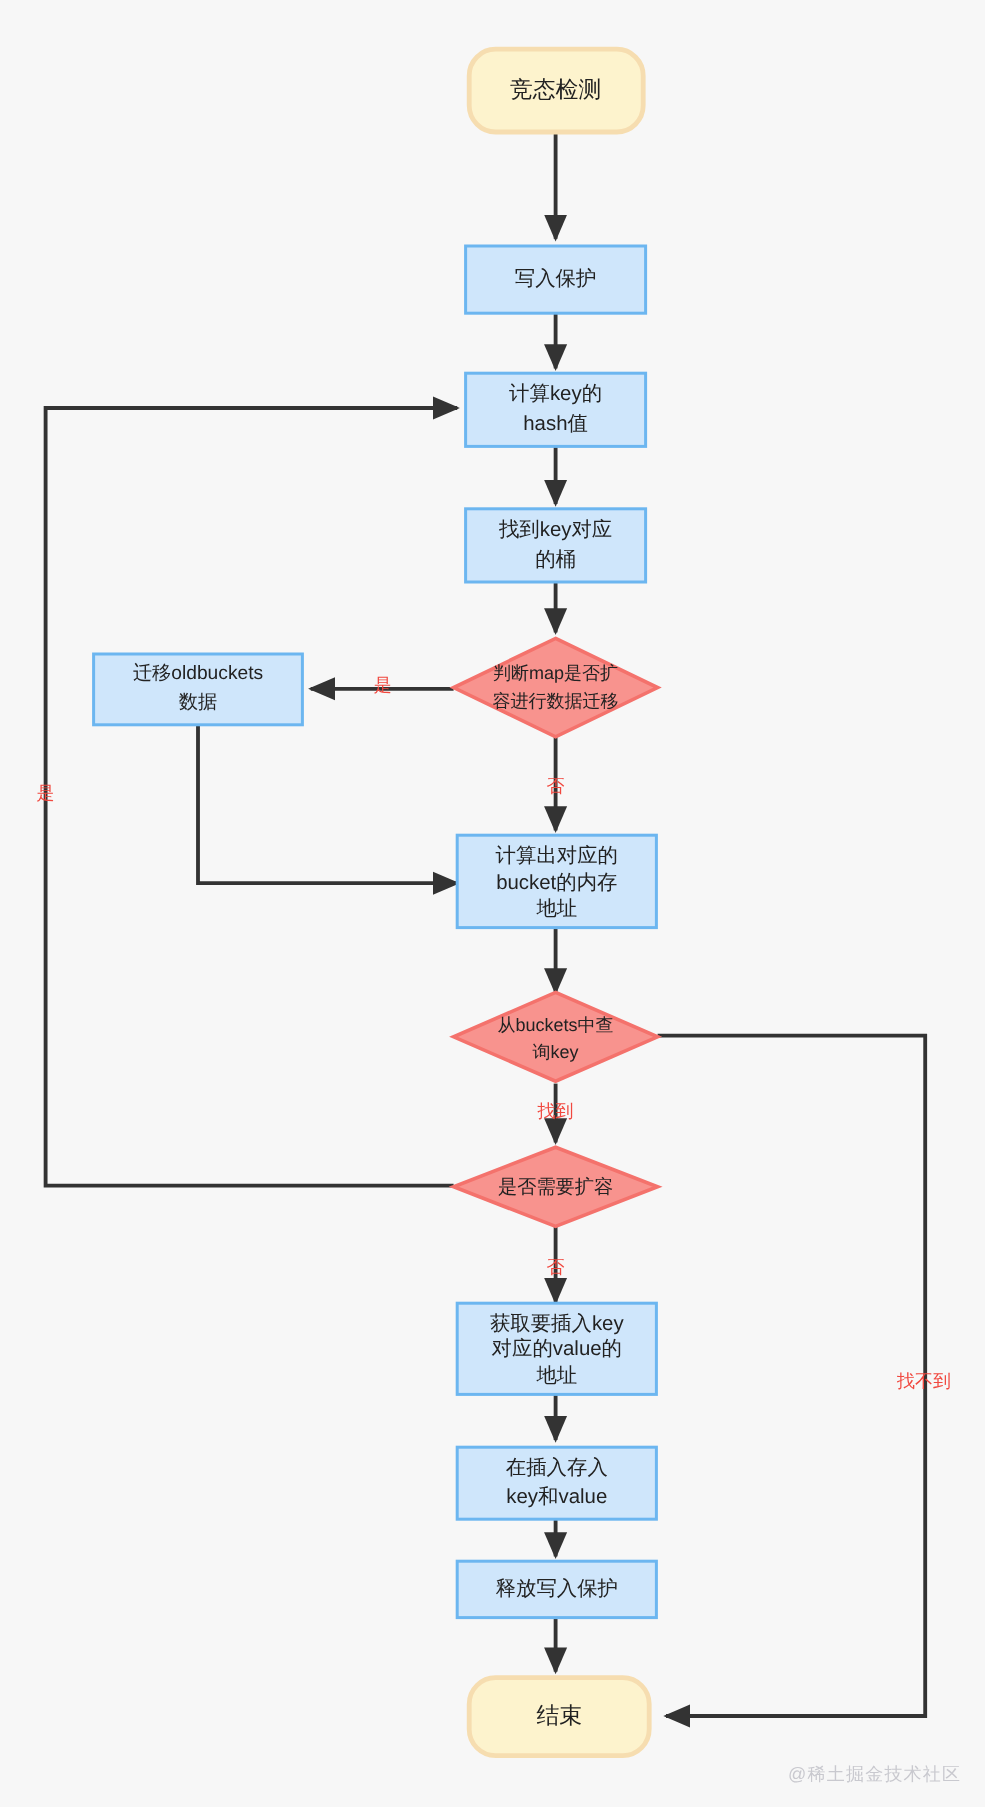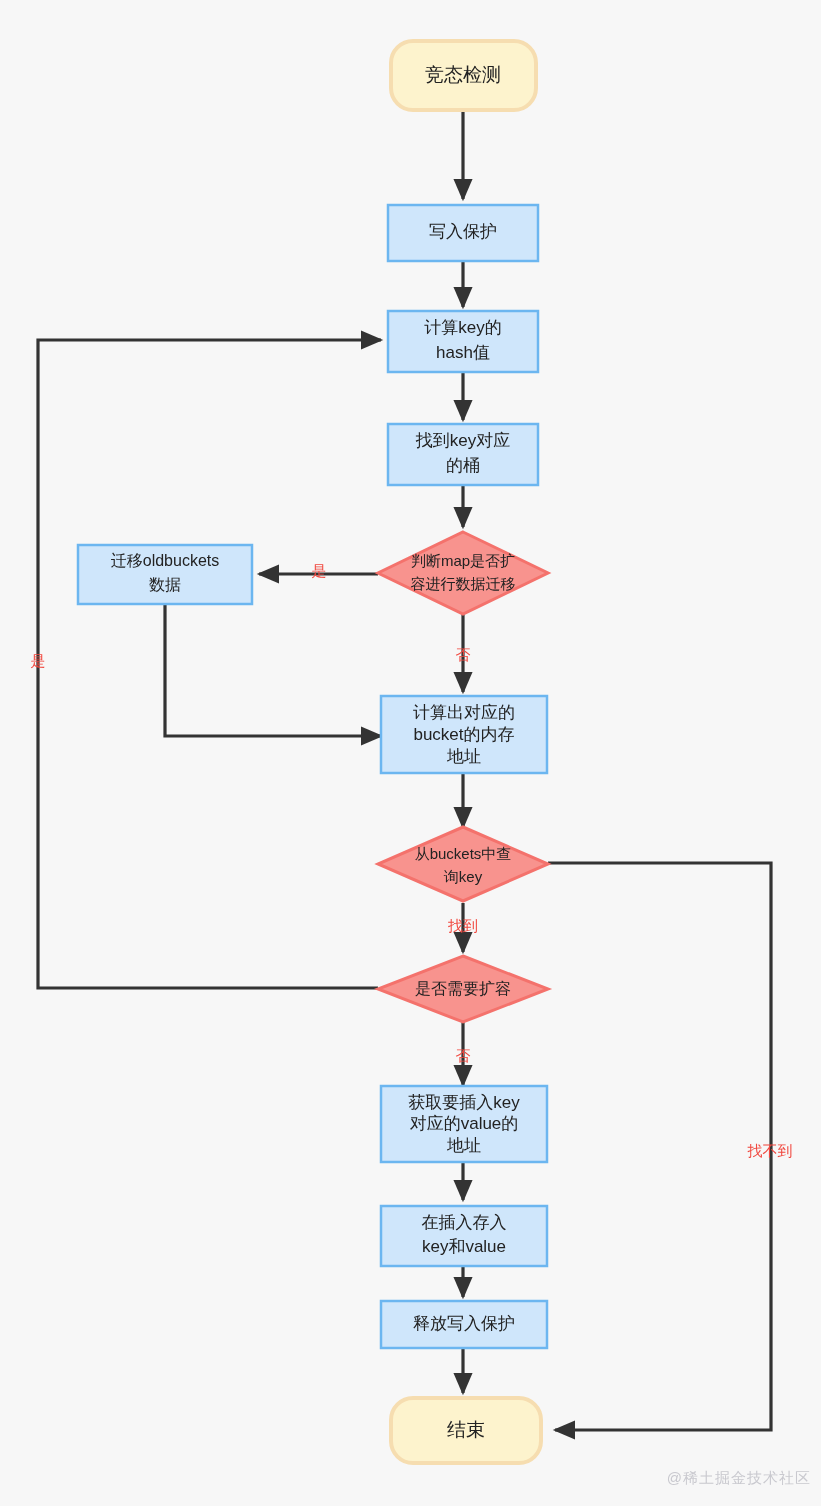--- a/index.html
+++ b/index.html
@@ -40,21 +40,21 @@
     text-anchor: middle;
     dominant-baseline: middle;
   }
   .edge-line {
     stroke: #333333;
     stroke-width: 3.2;
     fill: none;
   }
   .watermark {
     position: absolute;
-    right: 10px;
+    right: 20px;
     bottom: 18px;
     font-family: "Liberation Sans", "DejaVu Sans", sans-serif;
     font-size: 15px;
     color: #c9c9cf;
     letter-spacing: 1px;
     user-select: none;
   }
 </style>
 </head>
 <body>

